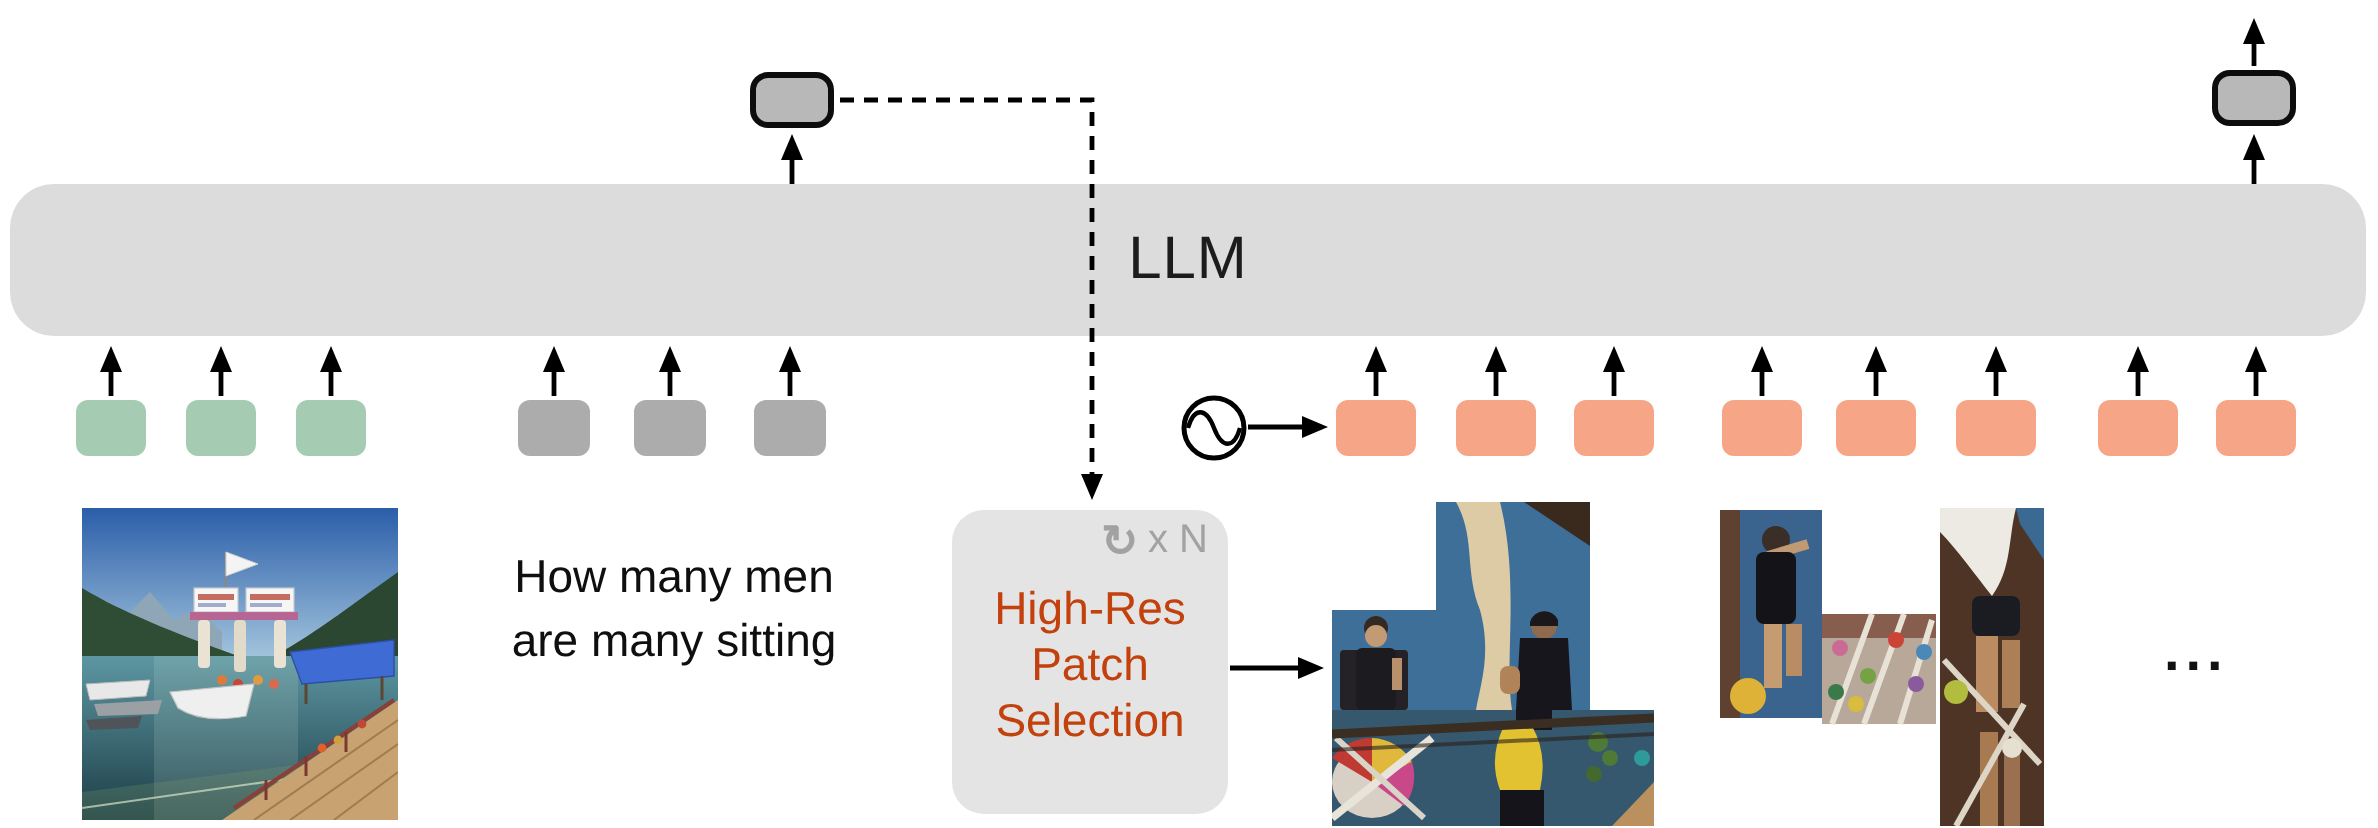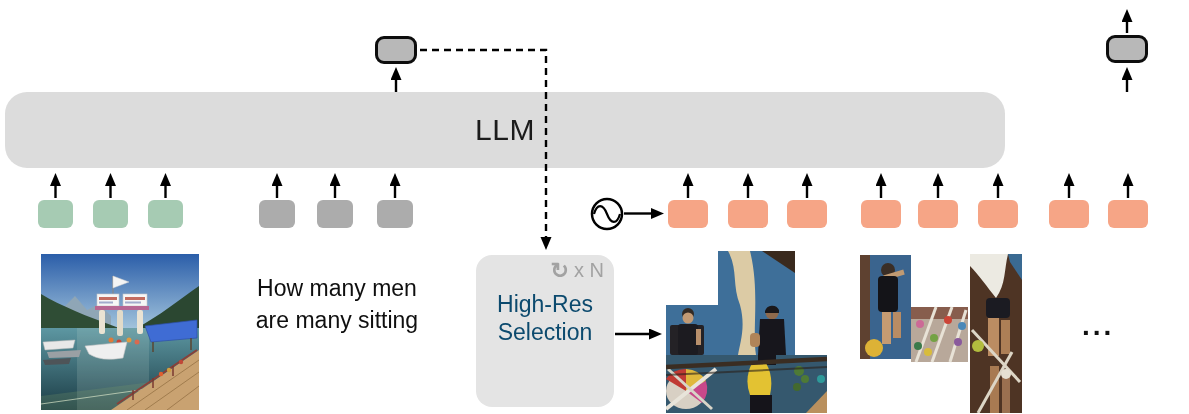--- a/index.html
+++ b/index.html
@@ -2,21 +2,21 @@
 <html style="--image-token: #a6cbb3; --text-token: #acacac; --highres-token: #f6a586; --llm-bar: #dcdcdc; --output-token: #b8b8b8; --highres-box: #e4e4e4; --loop-label: #a2a2a2;"><head>
 <meta charset="utf-8">
 <style>
   html,body{margin:0;padding:0;background:#ffffff;}
   #canvas{
     position:relative;width:1189px;height:414px;background:#fff;overflow:hidden;
     font-family:"Liberation Sans", sans-serif;color:#111;
   }
   
   .llm-bar{
-    position:absolute;left:5px;top:92px;width:1000px;height:76px;
+    position:absolute;left:5px;top:92px;width:1178px;height:76px;
     background:var(--llm-bar,#dcdcdc);border-radius:22px;z-index:1;
     display:flex;align-items:center;justify-content:center;
     font-size:30px;color:#1c1c1c;letter-spacing:0.5px;
   }
   
   .outbox{
     position:absolute;width:42px;height:28px;box-sizing:border-box;
     background:var(--output-token,#b8b8b8);border:3.5px solid #0d0d0d;border-radius:9px;z-index:3;
   }
   
@@ -30,21 +30,21 @@
   
   .hr-box{
     position:absolute;left:476px;top:255px;width:138px;height:152px;
     background:var(--highres-box,#e4e4e4);border-radius:16px;z-index:2;
   }
   .hr-loop{
     position:absolute;top:4px;right:10px;color:var(--loop-label,#a2a2a2);
     font-size:20px;display:flex;align-items:center;gap:5px;
   }
   .hr-loop .glyph{font-size:22px;font-weight:bold;line-height:20px;}
-  .hr-lines{margin-top:35px;text-align:center;font-size:23px;line-height:28px;color:#0c4a6e;}
+  .hr-lines{margin-top:35px;text-align:center;font-size:23px;line-height:28px;color:#c2410c;}
   .hr-lines span{display:block;}
   
   .dots{position:absolute;left:1082px;top:310px;font-size:28px;font-weight:bold;letter-spacing:3px;z-index:2;}
   
   .layer{position:absolute;z-index:2;}
   #arrow-layer{position:absolute;left:0;top:0;z-index:5;pointer-events:none;}
   #sine-icon{position:absolute;left:589px;top:196px;z-index:4;}
 </style>
 </head>
 <body>
@@ -68,20 +68,21 @@
     <span>are many sitting</span>
   </div>
 
   <div class="hr-box">
     <div class="hr-loop">
       <span class="glyph">↻</span>
       <span>x N</span>
     </div>
     <div class="hr-lines">
       <span>High-Res</span>
+      <span>Patch</span>
       <span>Selection</span>
     </div>
   </div>
 
   <svg class="layer" style="left:41px;top:254px;" width="158" height="156" viewBox="0 0 158 156" role="img" aria-label="photo of boats at a lake dock with blue canopy and flag">
     <defs>
       <linearGradient id="sky" x1="0" y1="0" x2="0" y2="1">
         <stop offset="0" stop-color="#2b5ea9"></stop>
           <stop offset="1" stop-color="#a7c8de"></stop>
       </linearGradient>

